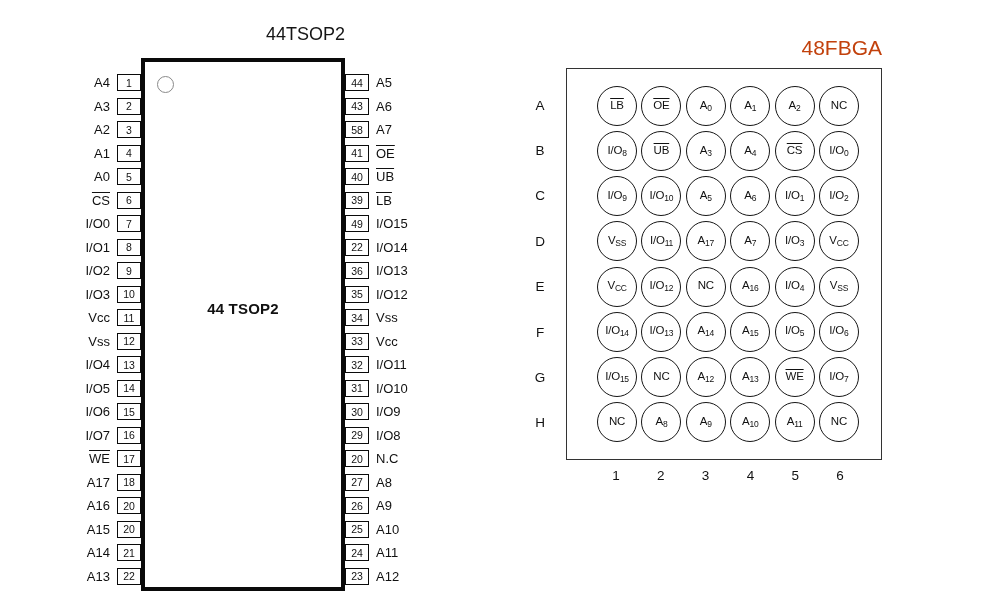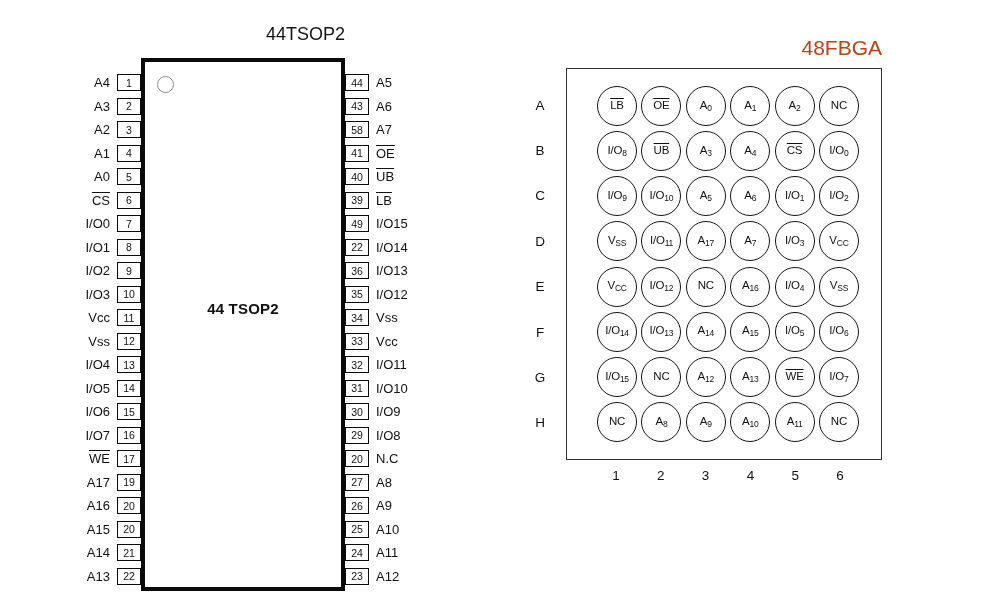--- a/index.html
+++ b/index.html
@@ -160,21 +160,21 @@
         </div>
         <div class="tsop-row">
           <span class="pin-label left bar">WE</span>
           <span class="pin-box">17</span>
           <span class="chip-span"></span>
           <span class="pin-box">20</span>
           <span class="pin-label right">N.C</span>
         </div>
         <div class="tsop-row">
           <span class="pin-label left">A17</span>
-          <span class="pin-box">19</span>
+          <span class="pin-box">18</span>
           <span class="chip-span"></span>
           <span class="pin-box">27</span>
           <span class="pin-label right">A8</span>
         </div>
         <div class="tsop-row">
           <span class="pin-label left">A16</span>
           <span class="pin-box">20</span>
           <span class="chip-span"></span>
           <span class="pin-box">26</span>
           <span class="pin-label right">A9</span>

